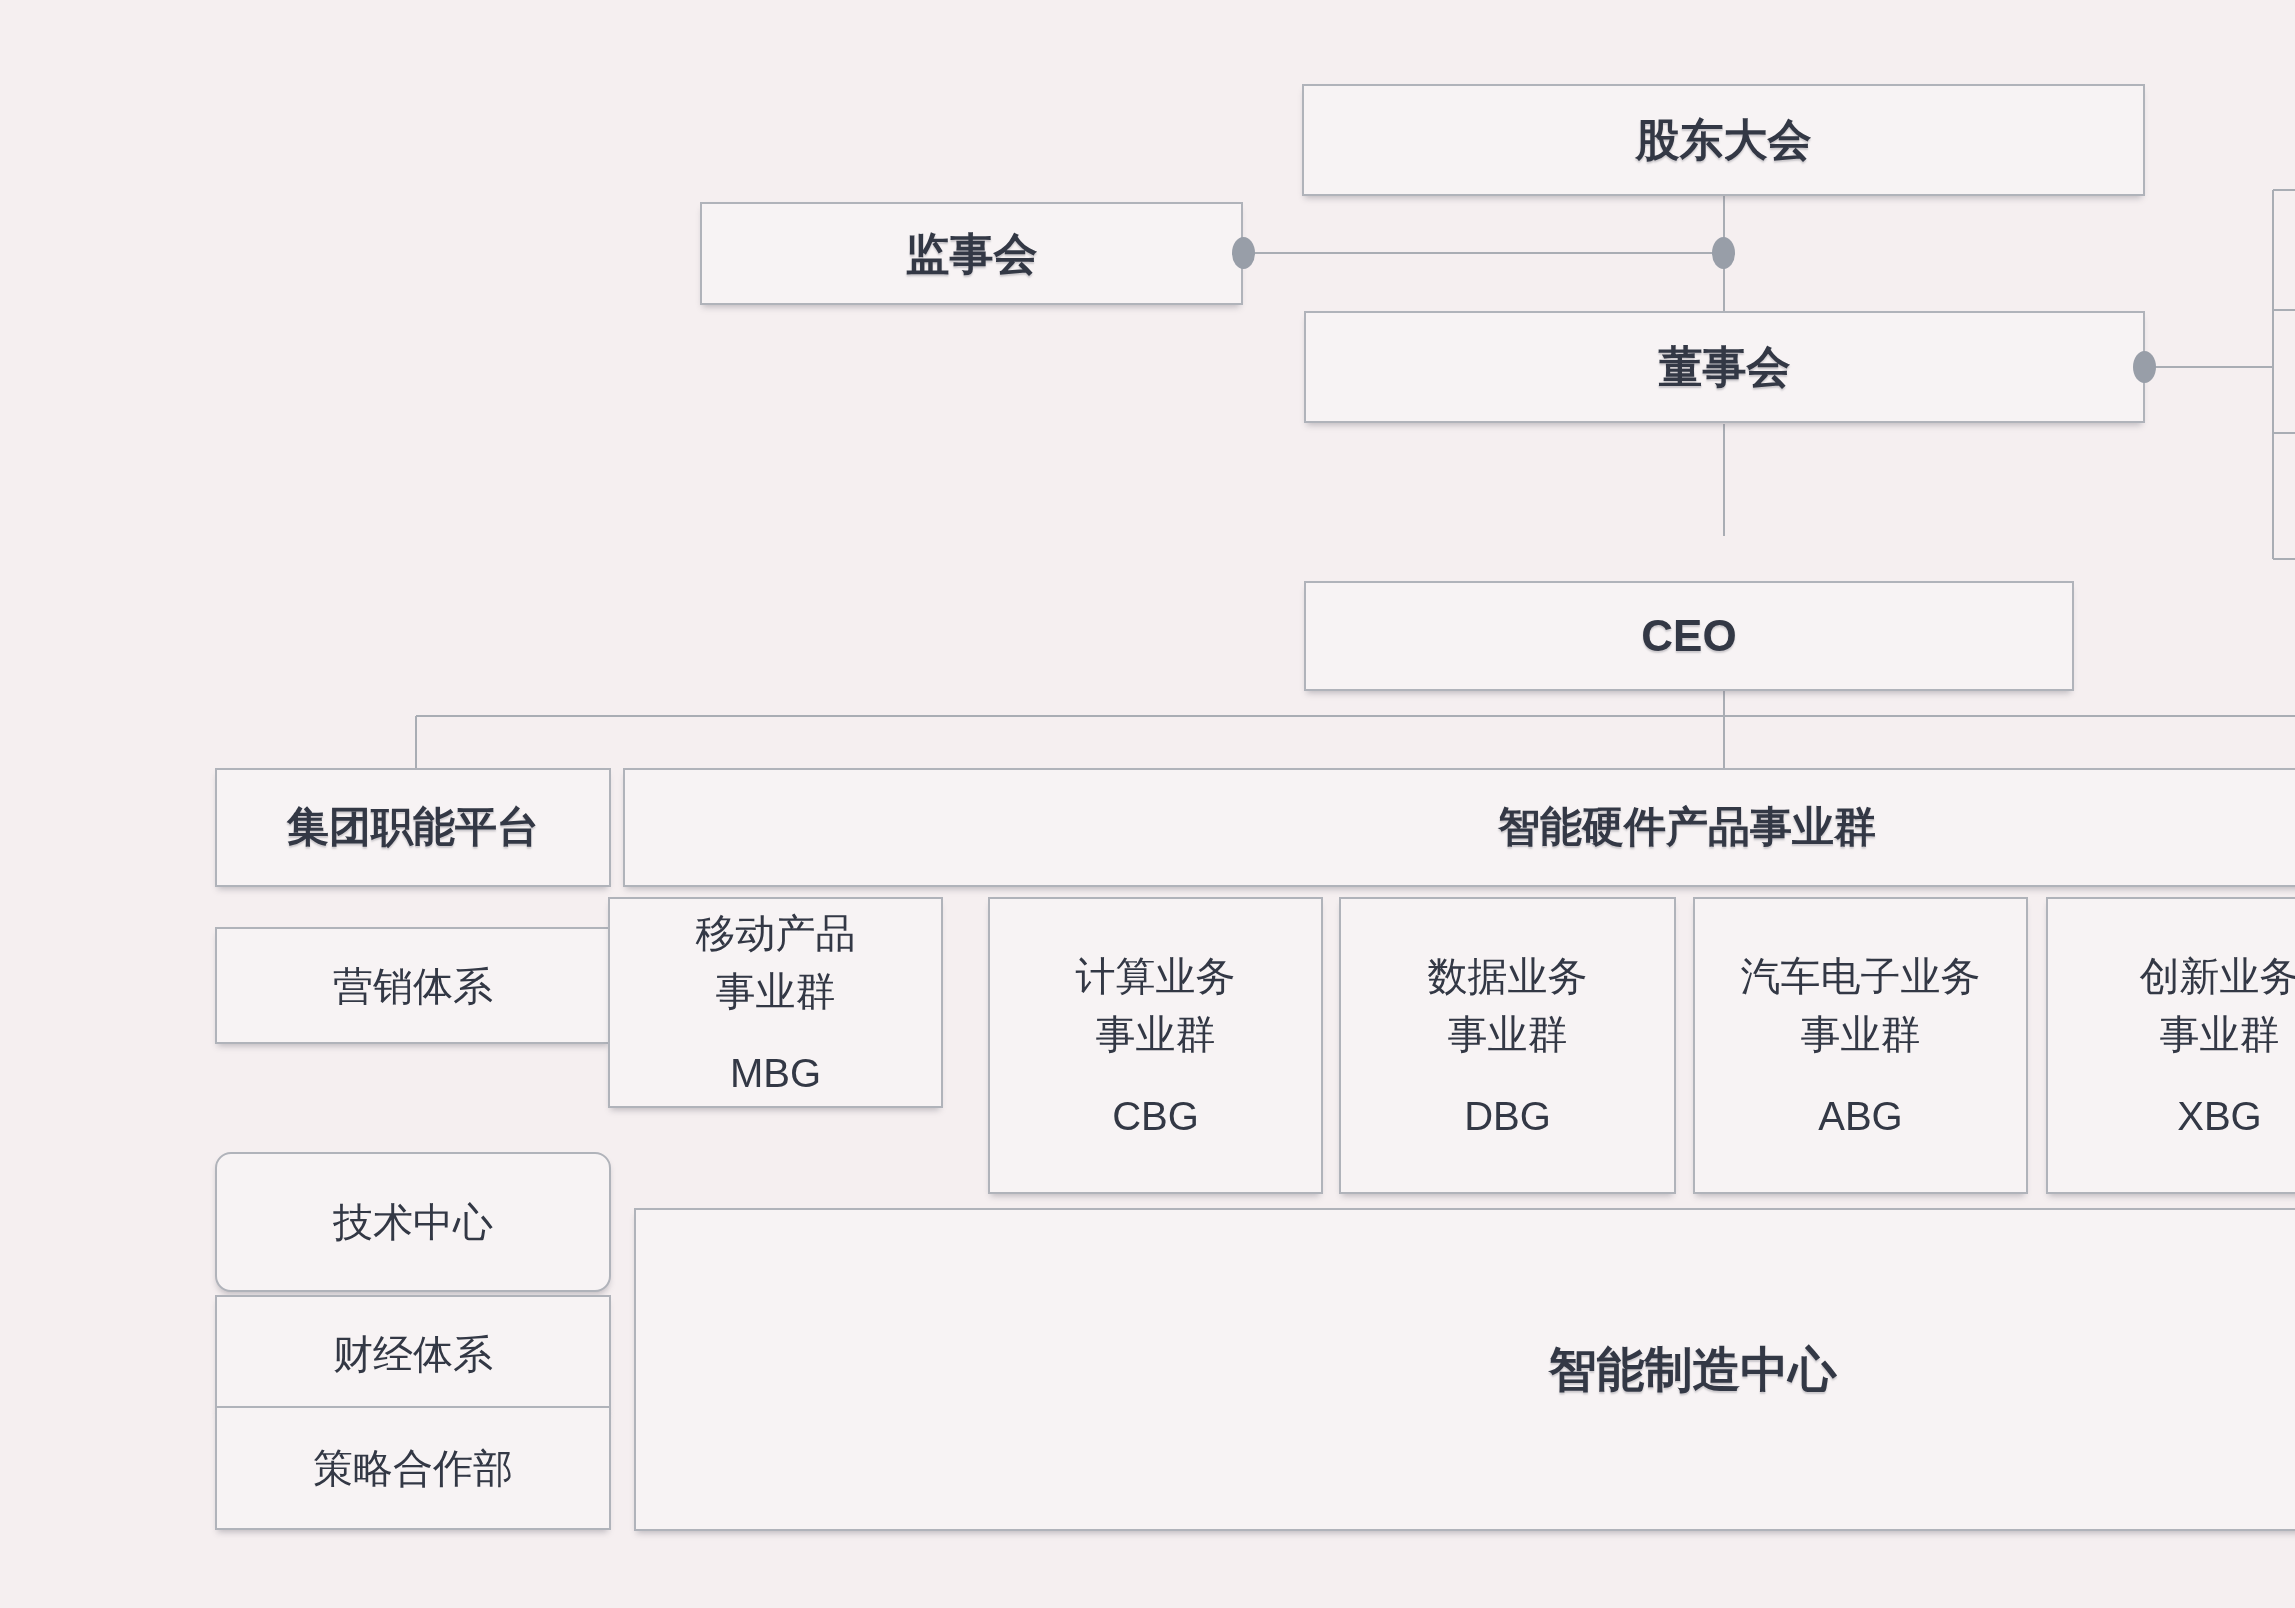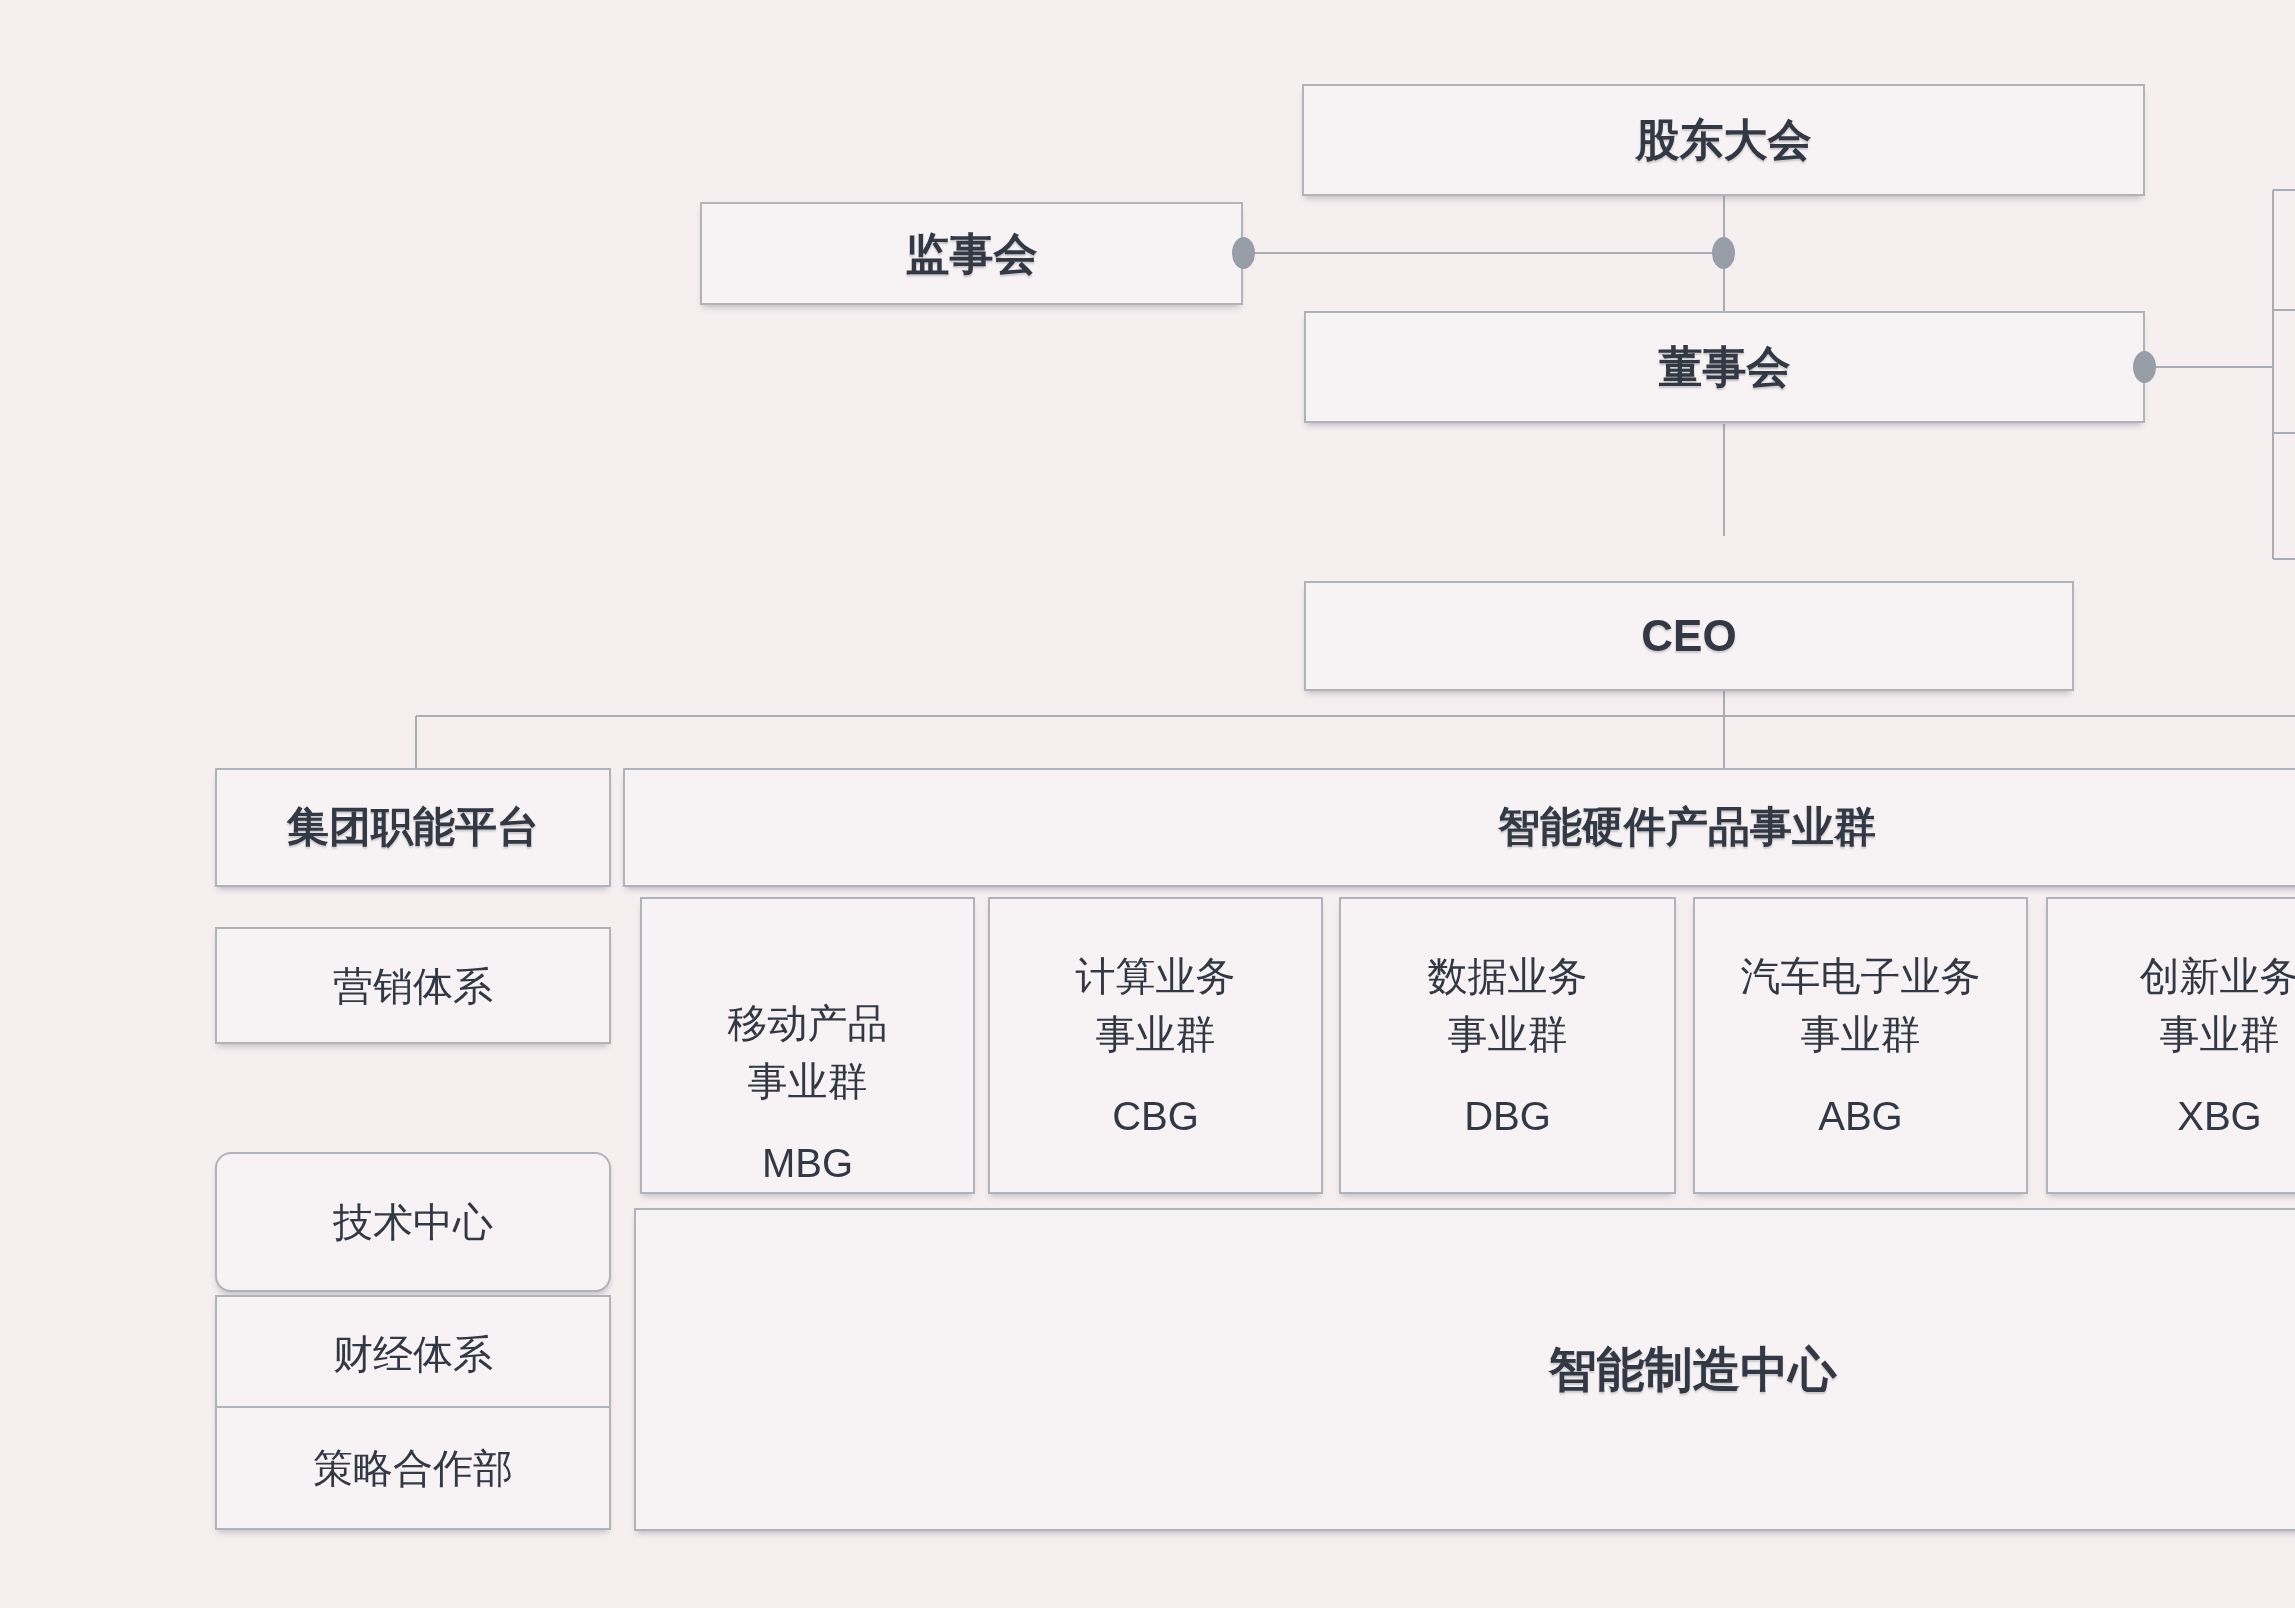--- a/index.html
+++ b/index.html
@@ -79,21 +79,21 @@
     <span>财经体系</span>
   </div>
   <div class="box" style="left:215px;top:1406px;width:396px;height:124px;">
     <span>策略合作部</span>
   </div>
 
   <div class="box bold" style="left:623px;top:768px;width:2128px;height:119px;font-size:42px;">
     <span>智能硬件产品事业群</span>
   </div>
 
-  <div class="box" style="left:640px;top:897px;width:335px;height:297px;justify-content:flex-end;">
+  <div class="box" style="left:608px;top:897px;width:335px;height:211px;">
     <span>移动产品</span>
     <span>事业群</span>
     <span class="gcode">MBG</span>
   </div>
   <div class="box" style="left:988px;top:897px;width:335px;height:297px;">
     <span>计算业务</span>
     <span>事业群</span>
     <span class="gcode">CBG</span>
   </div>
   <div class="box" style="left:1339px;top:897px;width:337px;height:297px;">

